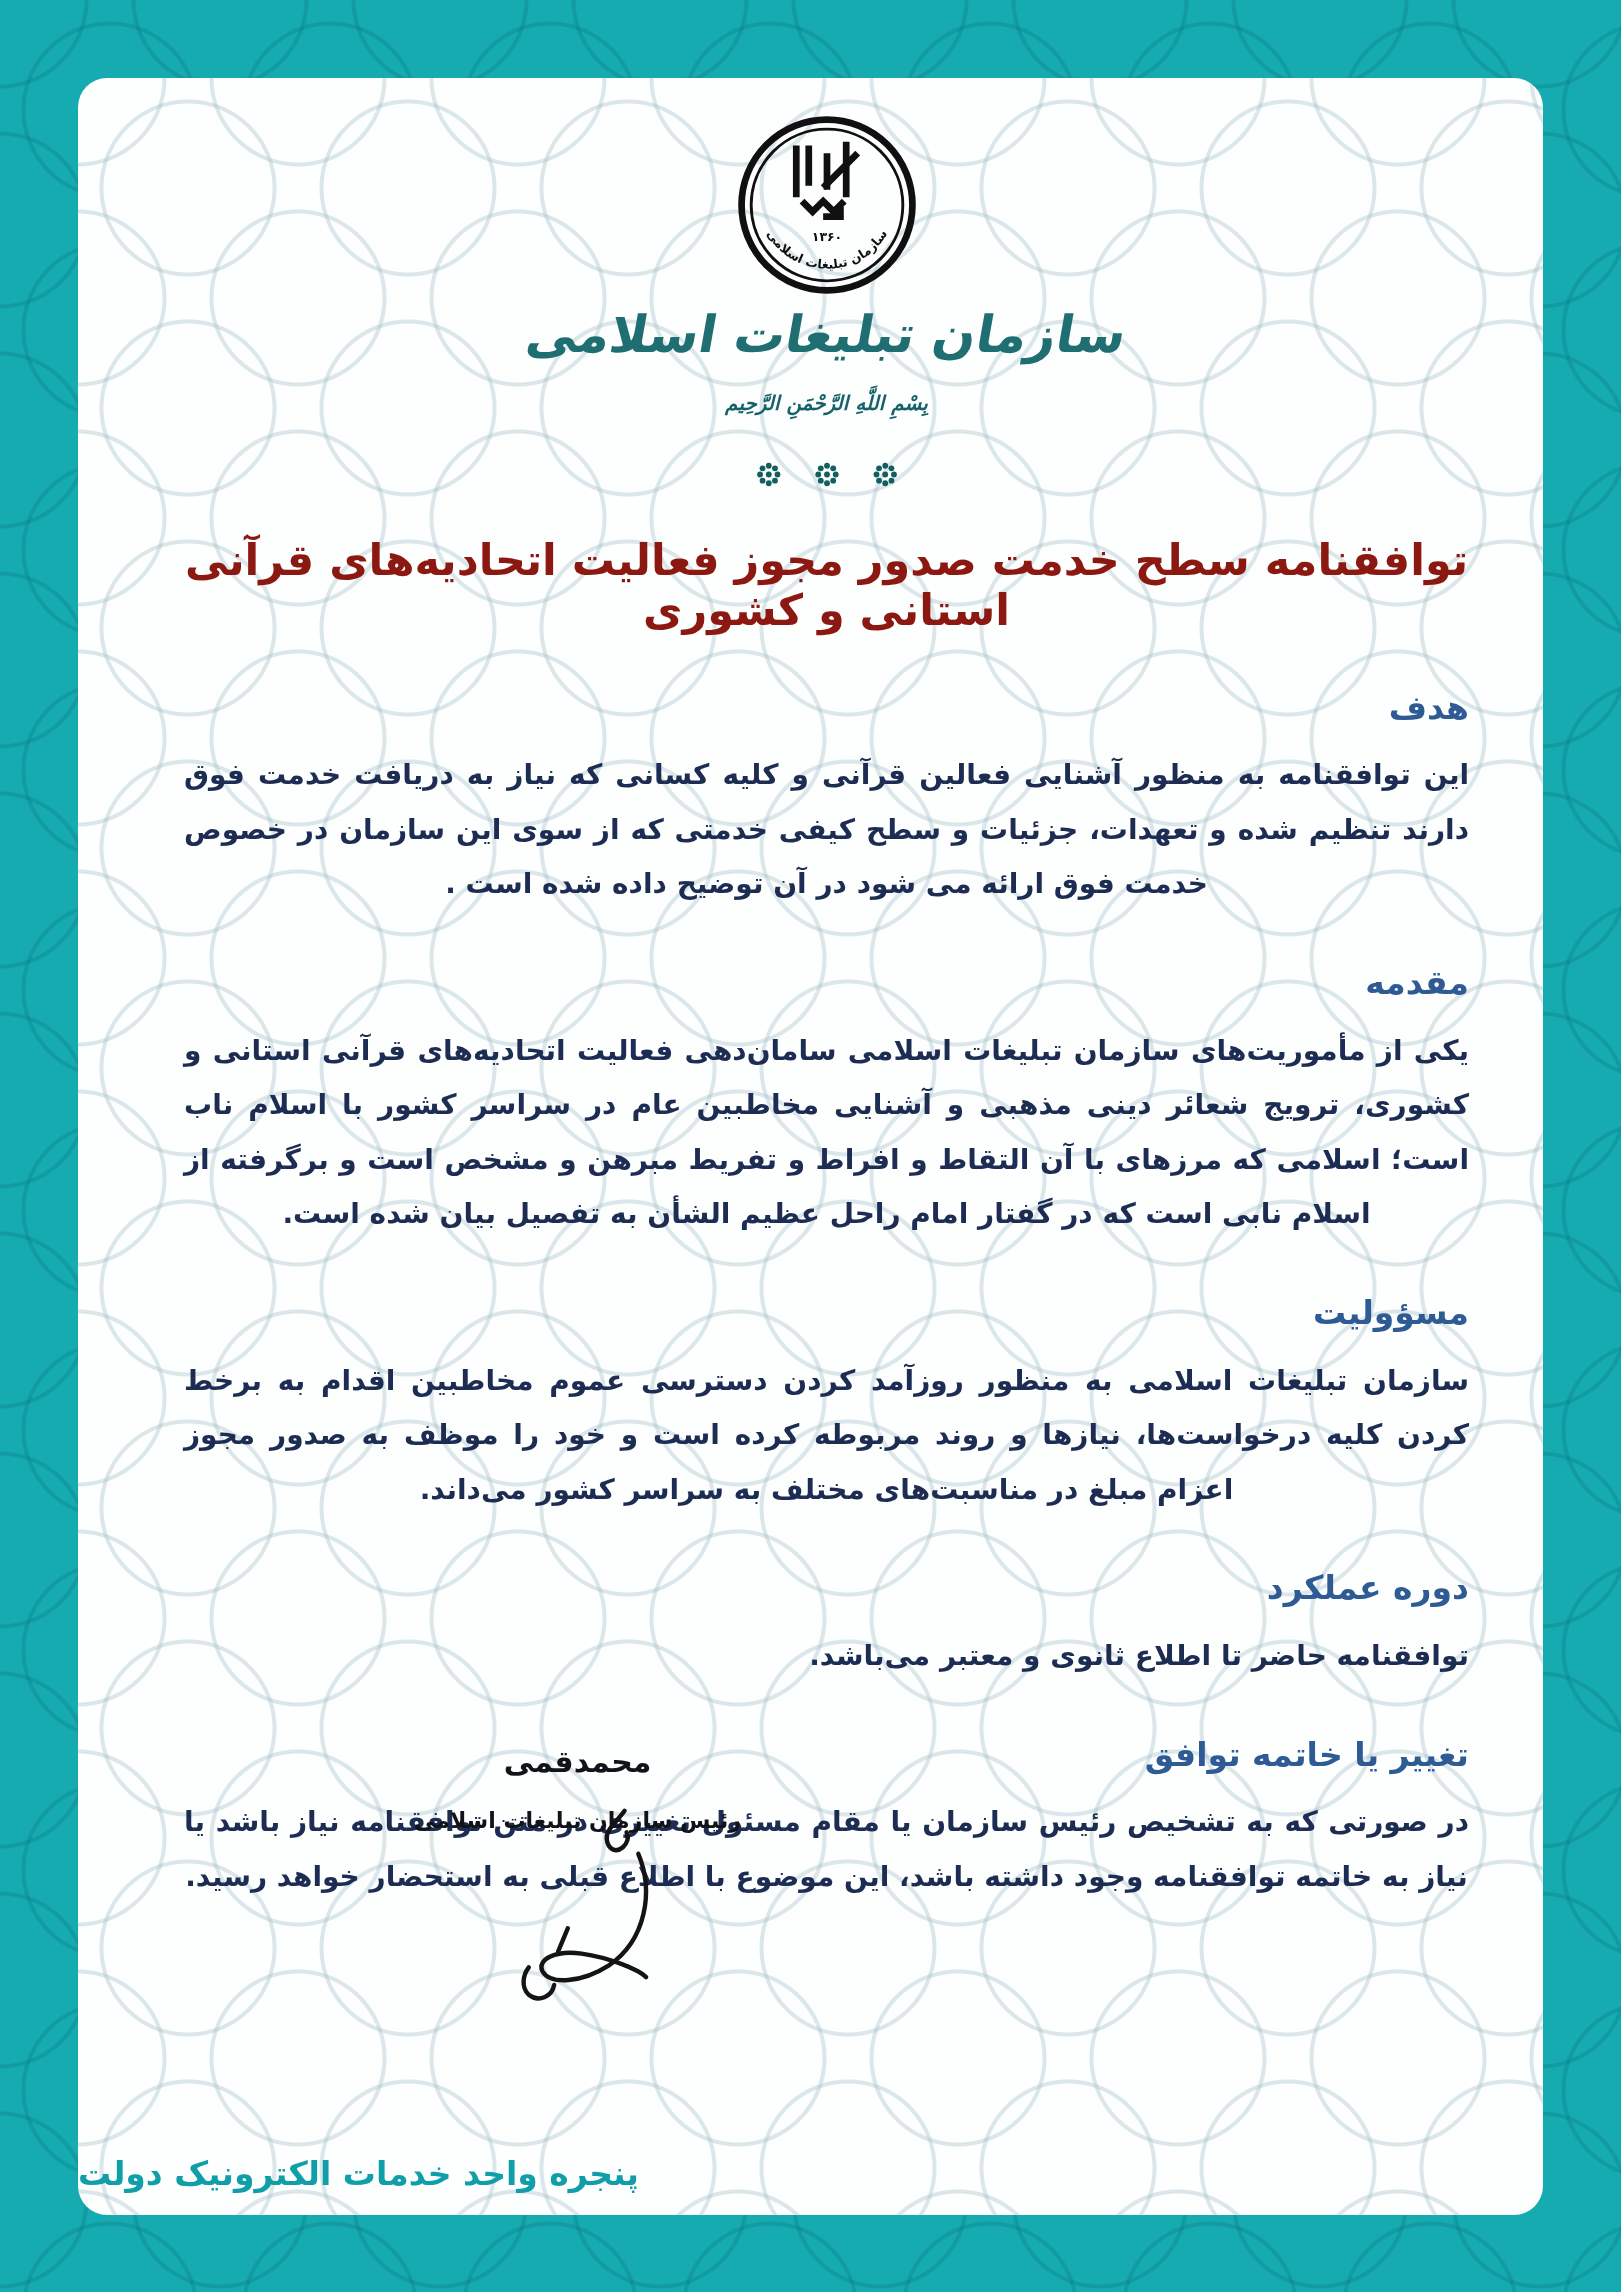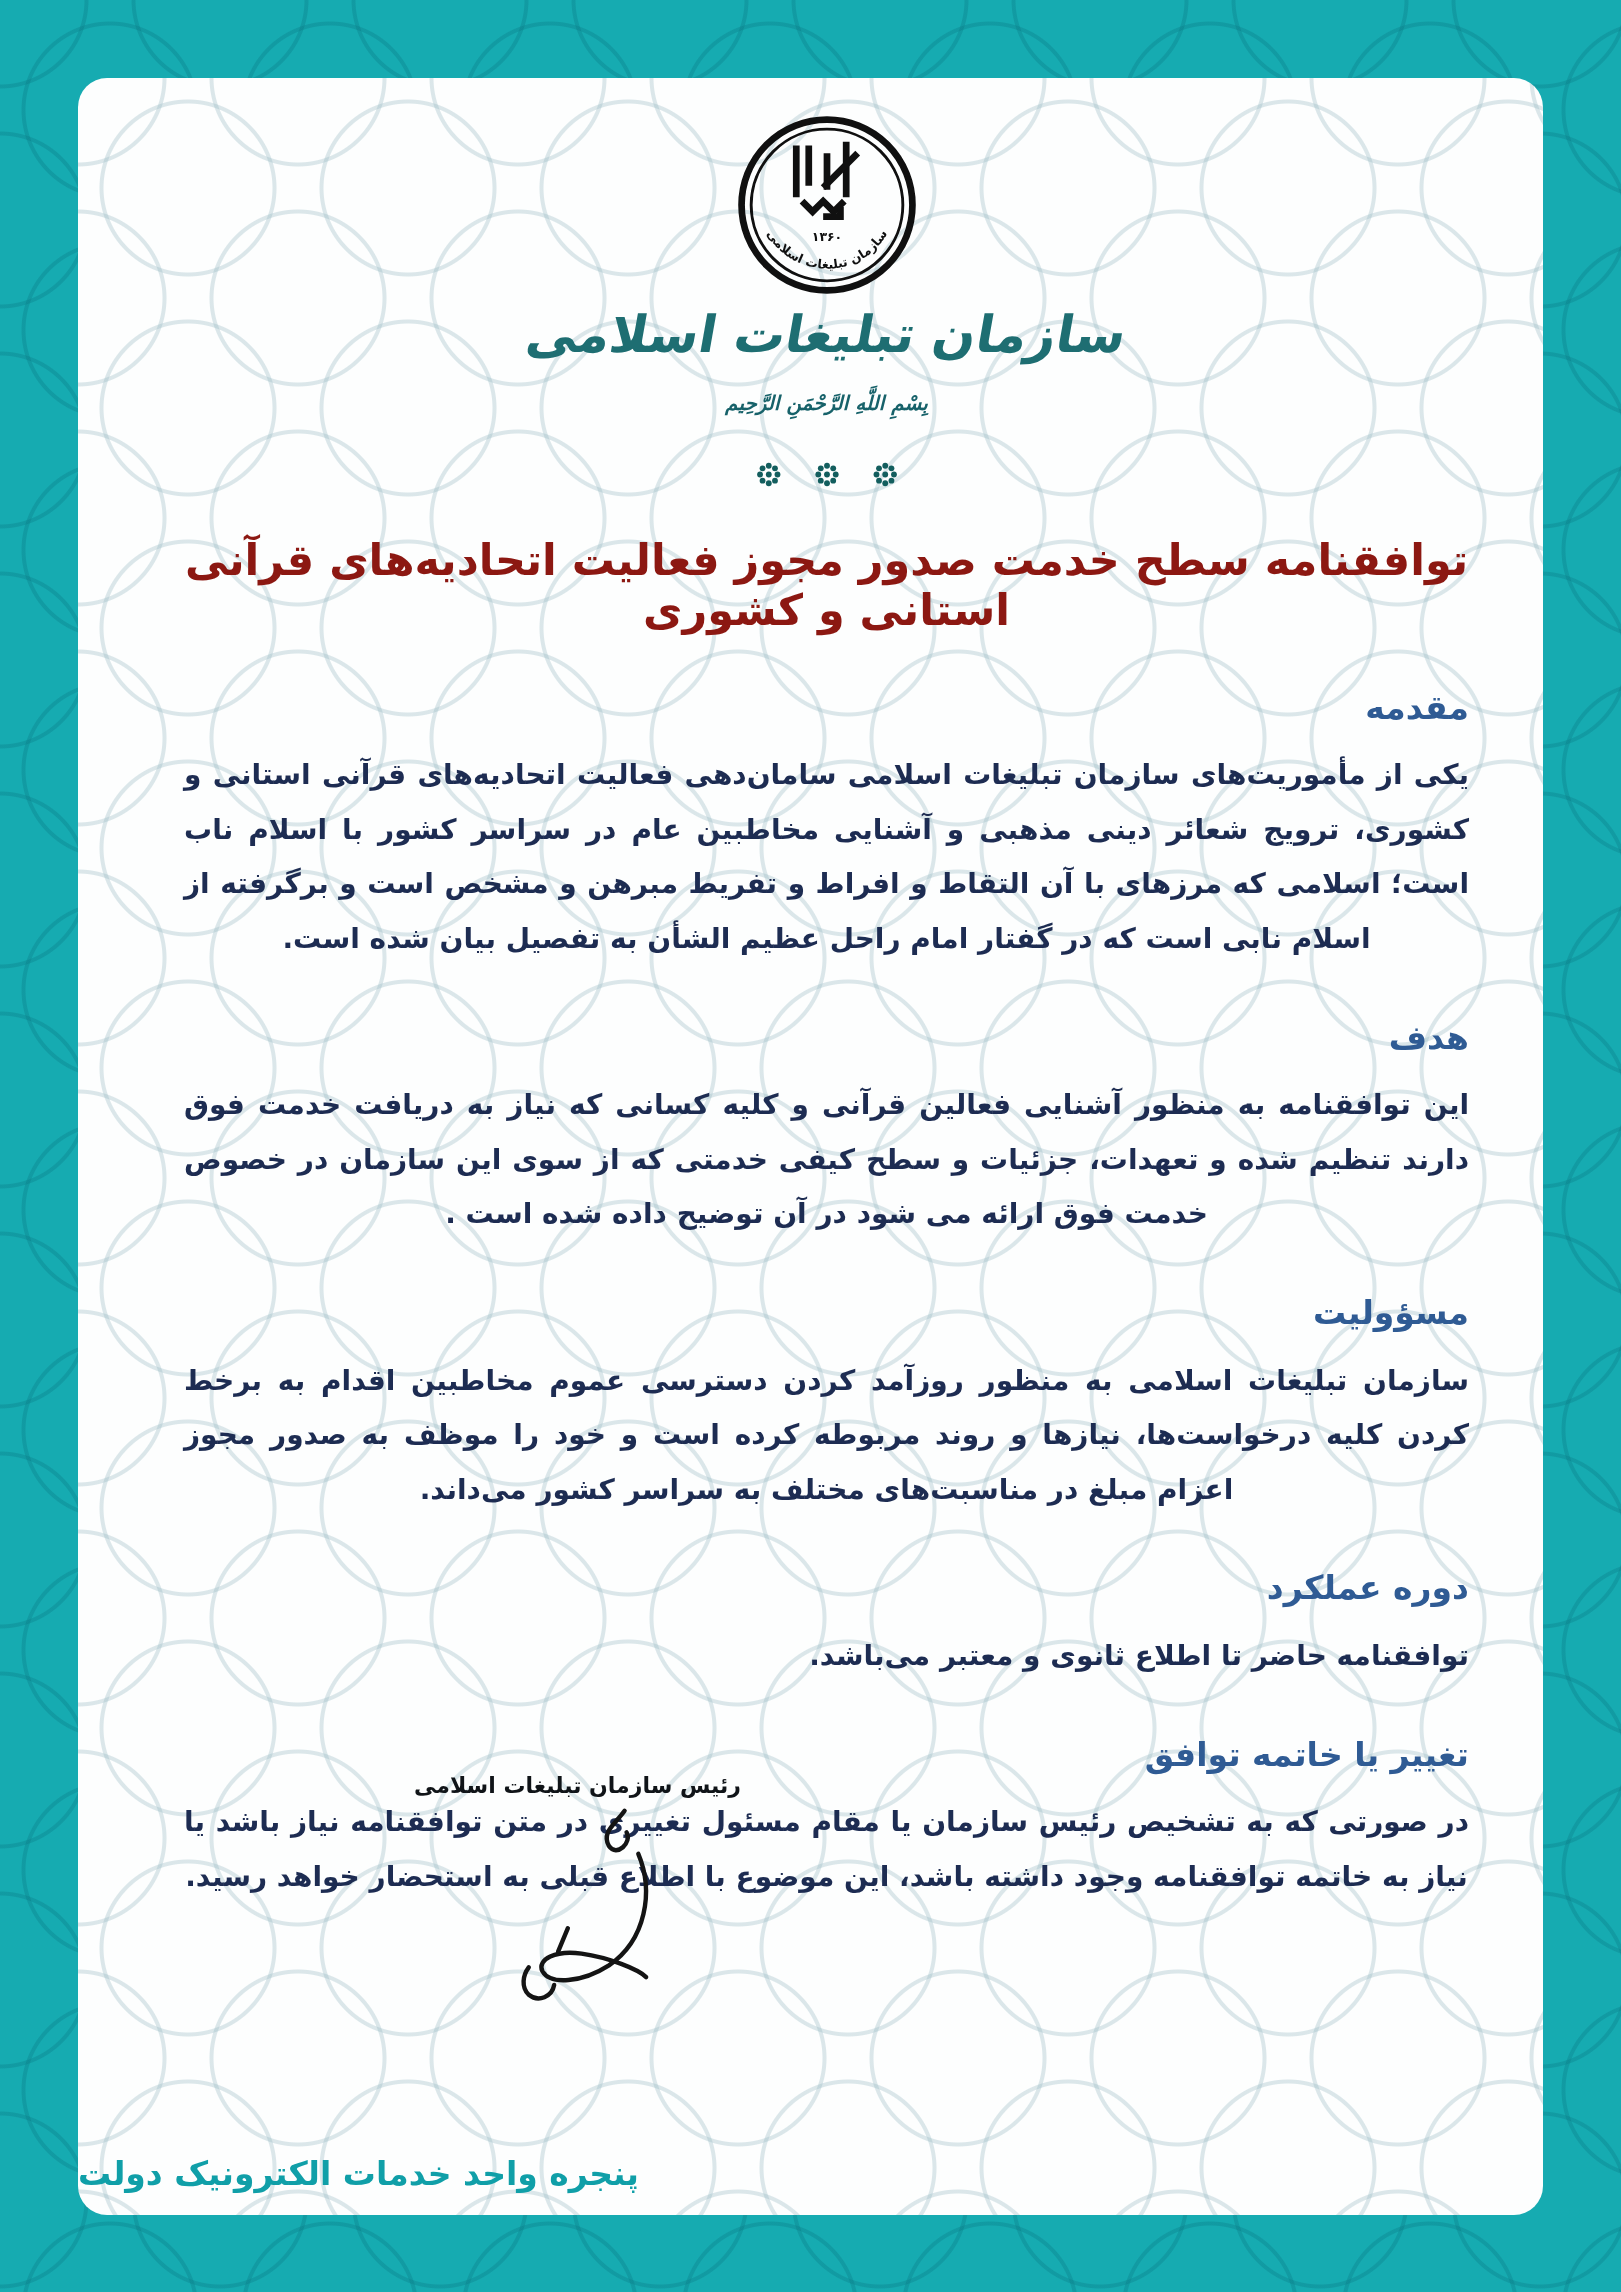--- a/index.html
+++ b/index.html
@@ -187,49 +187,50 @@
             </g>
           </g>
         </svg>
       </div>
 
       <h1 class="doc-title">توافقنامه سطح خدمت صدور مجوز فعالیت اتحادیه‌های قرآنی استانی و کشوری</h1>
 
       <div class="sections">
 
         <div class="section">
+          <h2>هدف</h2>
+          <p>این توافقنامه به منظور آشنایی فعالین قرآنی و کلیه کسانی که نیاز به دریافت خدمت فوق دارند تنظیم شده و تعهدات، جزئیات و سطح کیفی خدمتی که از سوی این سازمان در خصوص خدمت فوق ارائه می شود در آن توضیح داده شده است .</p>
+        </div>
+
+        <div class="section">
           <h2>مقدمه</h2>
           <p>یکی از مأموریت‌های سازمان تبلیغات اسلامی سامان‌دهی فعالیت اتحادیه‌های قرآنی استانی و کشوری، ترویج شعائر دینی مذهبی و آشنایی مخاطبین عام در سراسر کشور با اسلام ناب است؛ اسلامی که مرزهای با آن التقاط و افراط و تفریط مبرهن و مشخص است و برگرفته از اسلام نابی است که در گفتار امام راحل عظیم الشأن به تفصیل بیان شده است.</p>
         </div>
 
         <div class="section">
-          <h2>هدف</h2>
-          <p>این توافقنامه به منظور آشنایی فعالین قرآنی و کلیه کسانی که نیاز به دریافت خدمت فوق دارند تنظیم شده و تعهدات، جزئیات و سطح کیفی خدمتی که از سوی این سازمان در خصوص خدمت فوق ارائه می شود در آن توضیح داده شده است .</p>
-        </div>
-
-        <div class="section">
           <h2>مسؤولیت</h2>
           <p>سازمان تبلیغات اسلامی به منظور روزآمد کردن دسترسی عموم مخاطبین اقدام به برخط کردن کلیه درخواست‌ها، نیازها و روند مربوطه کرده است و خود را موظف به صدور مجوز اعزام مبلغ در مناسبت‌های مختلف به سراسر کشور می‌داند.</p>
         </div>
 
 
         <div class="section">
           <h2>دوره عملکرد</h2>
           <p class="single-line">توافقنامه حاضر تا اطلاع ثانوی و معتبر می‌باشد.</p>
         </div>
 
         <div class="section">
           <h2>تغییر یا خاتمه توافق</h2>
           <p>در صورتی که به تشخیص رئیس سازمان یا مقام مسئول تغییری در متن توافقنامه نیاز باشد یا نیاز به خاتمه توافقنامه وجود داشته باشد، این موضوع با اطلاع قبلی به استحضار خواهد رسید.</p>
         </div>
 
       </div>
     </div>
 
     <div class="signature-block">
+      <div class="sig-name">محمدقمی</div>
       <div class="sig-role">رئیس سازمان تبلیغات اسلامی</div>
       <svg class="sig-scribble" width="216" height="225" viewBox="0 0 220 230">
         <g fill="none" stroke="#141414" stroke-width="4.5" stroke-linecap="round">
           <path d="M 128 8 C 118 22 104 30 112 44 C 120 56 136 40 130 30"></path>
           <path d="M 142 52 C 158 90 150 140 112 166 C 84 184 52 186 44 172 C 38 160 58 150 84 154 C 112 158 142 170 150 178"></path>
           <path d="M 70 128 L 60 152"></path>
           <path d="M 30 168 C 24 176 22 188 30 196 C 40 204 54 198 56 186"></path>
         </g>
       </svg>
     </div>

